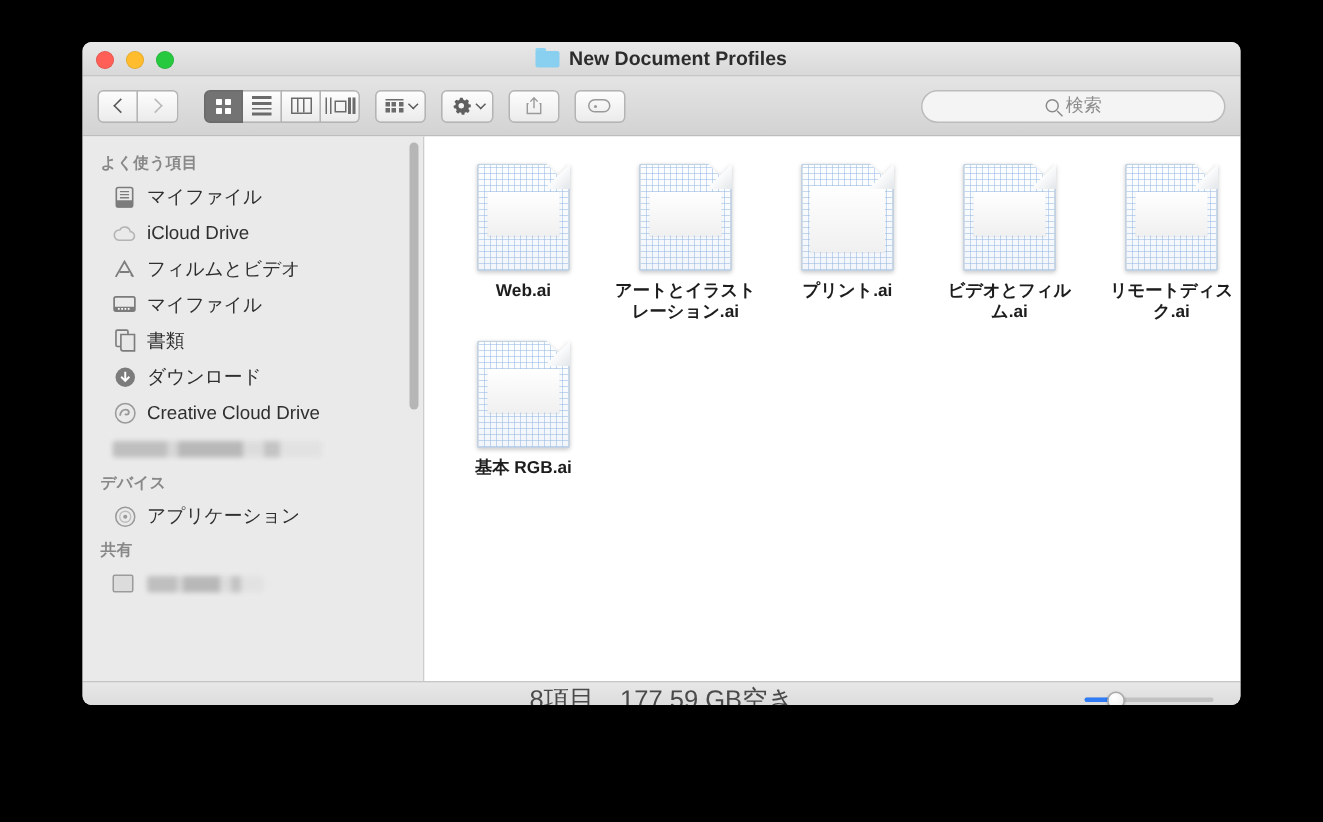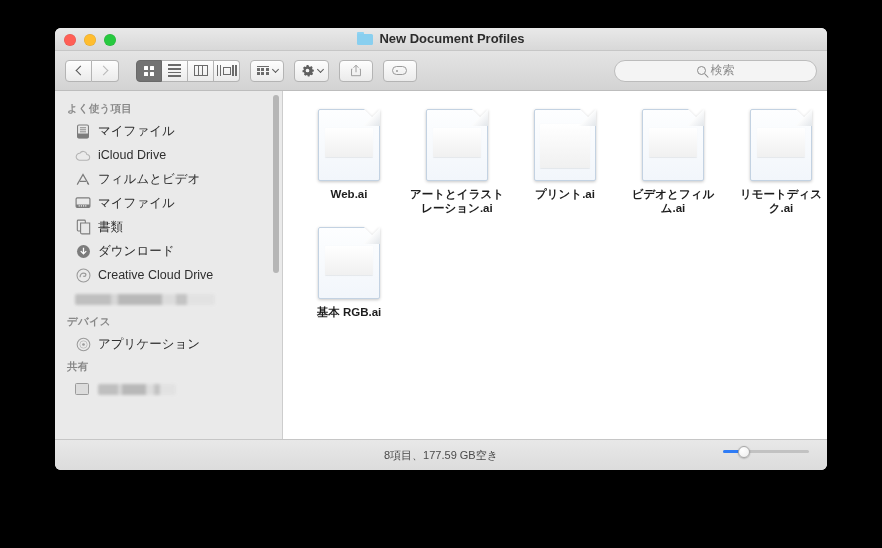--- a/index.html
+++ b/index.html
@@ -211,26 +211,26 @@
   .doc.tall .panel { top: 15px; height: 44px; left: 6px; right: 6px; }
   .fname {
     margin-top: 6px;
     font-size: 11.5px; color: #1d1d1d; font-weight: bold;
     text-align: center; line-height: 14px;
     max-width: 96px; word-break: break-all;
   }
 
   
   .status {
-    height: 31px; flex: 0 0 auto;
+    height: 16px; flex: 0 0 auto;
     background: linear-gradient(to bottom,#e8e8e8,#dcdcdc);
     border-top: 1px solid #c6c6c6;
-    display: flex; align-items: center; justify-content: center;
+    display: flex; justify-content: center;
     position: relative;
-    font-size: 11px; color: #4a4a4a;
+    font-size: 17px; color: #4a4a4a;
   }
   .slider {
     position: absolute; right: 18px; top: 8px;
     width: 86px; height: 7px;
   }
   .slider .track { position:absolute; left:0; right:0; top:2px; height:3px; background:#c2c2c2; border-radius:2px; }
   .slider .fill  { position:absolute; left:0; top:2px; width:22%; height:3px; background:#2f7cf6; border-radius:2px; }
   .slider .knob  { position:absolute; left:18%; top:-2.5px; width:12px; height:12px; border-radius:50%;
                    background: radial-gradient(circle at 35% 30%, #fff, #ececec);
                    border: 0.5px solid #a8a8a8; box-shadow: 0 0.5px 1.5px rgba(0,0,0,.3); }

